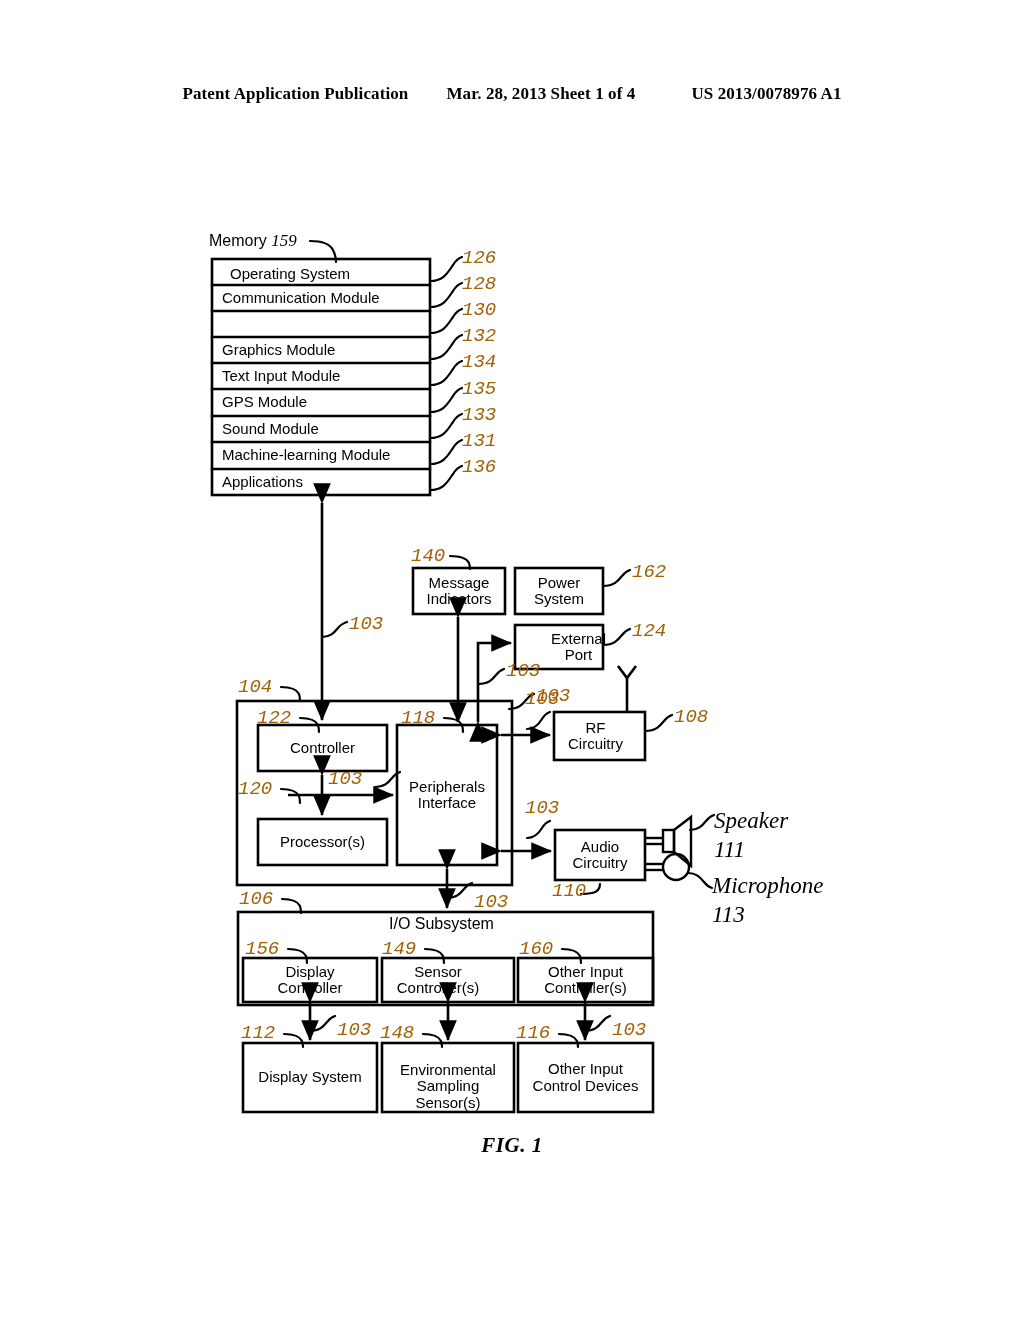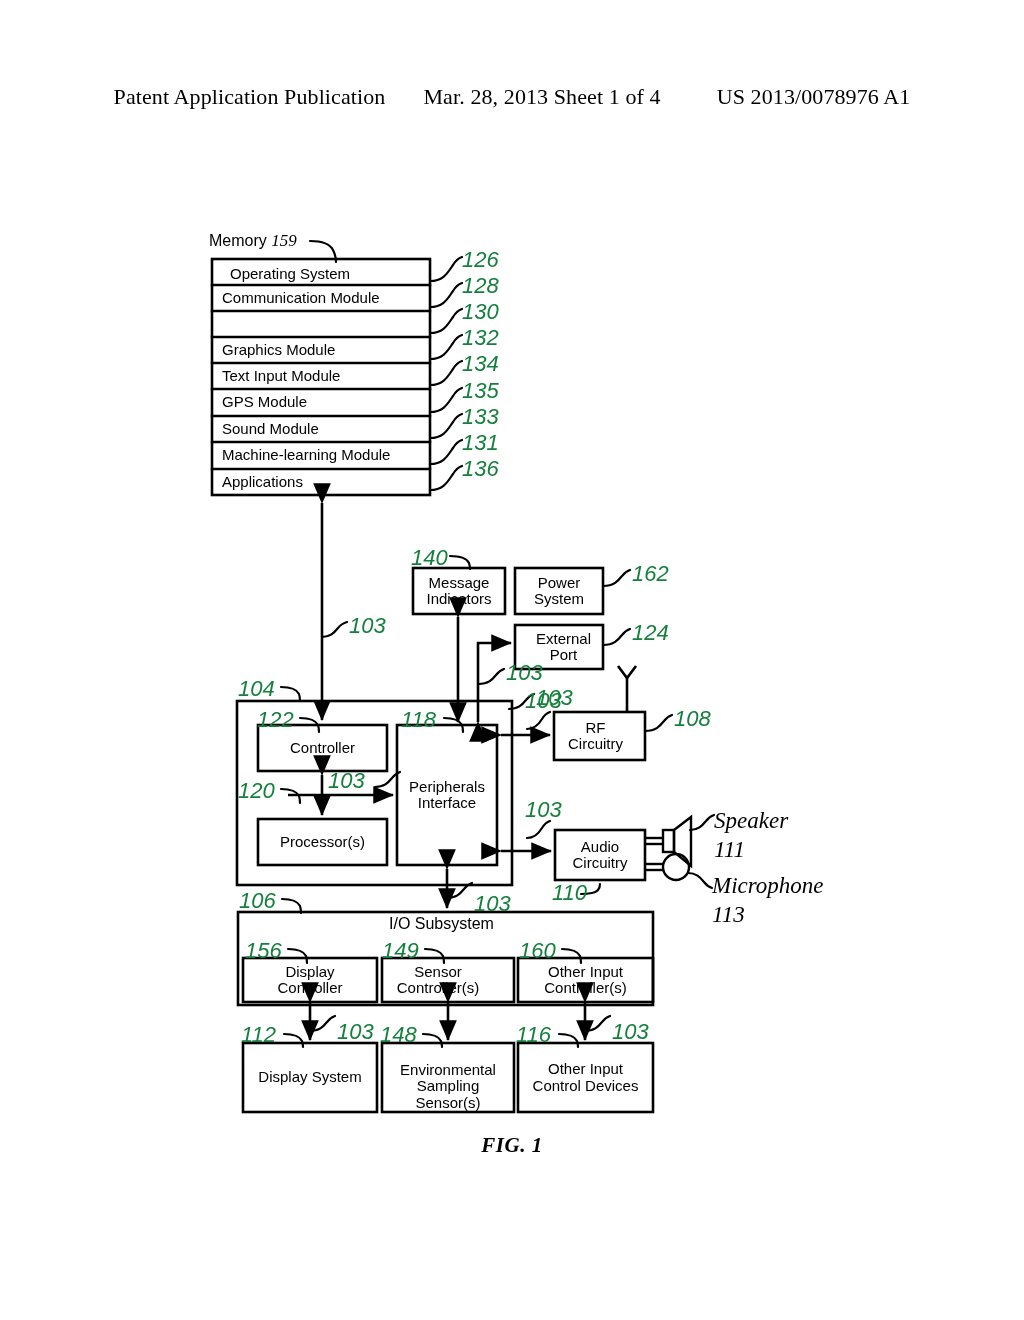--- a/index.html
+++ b/index.html
@@ -19,22 +19,22 @@
 
   
   #pub-header {
     position: absolute;
     left: 0; right: 0;
     top: 84px;
     display: flex;
     justify-content: center;
     align-items: baseline;
     font-family: "Liberation Serif", serif;
-    font-weight: normal;
-    font-size: 22px;
+    font-weight: bold;
+    font-size: 17px;
     letter-spacing: 0.1px;
     white-space: nowrap;
   }
   #pub-header .h-left { }
   #pub-header .h-mid { margin-left: 38px; }
   #pub-header .h-right { margin-left: 56px; }
 
   
   #diagram {
     position: absolute;
@@ -68,24 +68,24 @@
     font-size: 15px;
     line-height: 1.08;
     color: #000;
     pointer-events: none;
     white-space: pre-line;
   }
   .blabel.left { justify-content: flex-start; padding-left: 6px; text-align: left; }
 
   .refnum {
     position: absolute;
-    font-family: Liberation Sans, sans-serif;
+    font-family: Liberation Mono, monospace;
     font-style: italic;
-    font-size: 22px;
-    color: #15803d;
+    font-size: 19px;
+    color: #a16207;
     white-space: nowrap;
   }
   .plainlabel {
     position: absolute;
     font-family: "Liberation Sans", sans-serif;
     font-size: 16px;
     color: #000;
     white-space: nowrap;
   }
   .sidelabel {
@@ -325,21 +325,21 @@
   <div class="refnum" style="left:349px; top:613px;">103</div>
 
   <div class="blabel" style="left:413px; top:568px; width:92px; height:46px;">Message
 Indicators</div>
   <div class="refnum" style="left:411px; top:545px;">140</div>
 
   <div class="blabel" style="left:515px; top:568px; width:88px; height:46px;">Power
 System</div>
   <div class="refnum" style="left:632px; top:561px;">162</div>
 
-  <div class="blabel" style="left:515px; top:625px; width:97px; height:44px;">External
+  <div class="blabel" style="left:515px; top:625px; width:97px; height:44px;padding-left:15px;">External
 Port</div>
   <div class="refnum" style="left:632px; top:620px;">124</div>
 
   <div class="refnum" style="left:506px; top:660px;">103</div>
   <div class="refnum" style="left:536px; top:685px;">103</div>
 
   <div class="refnum" style="left:238px; top:676px;">104</div>
   <div class="refnum" style="left:257px; top:707px;">122</div>
   <div class="refnum" style="left:238px; top:778px;">120</div>
   <div class="refnum" style="left:401px; top:707px;">118</div>

